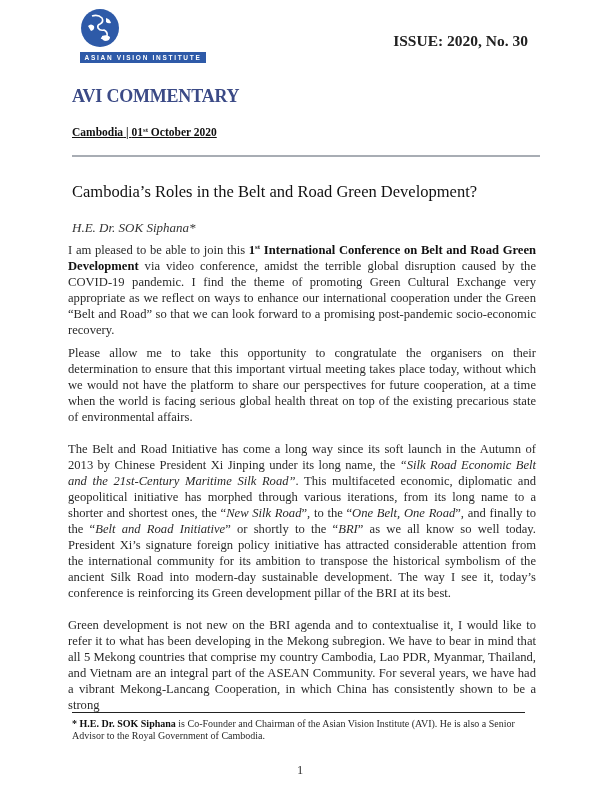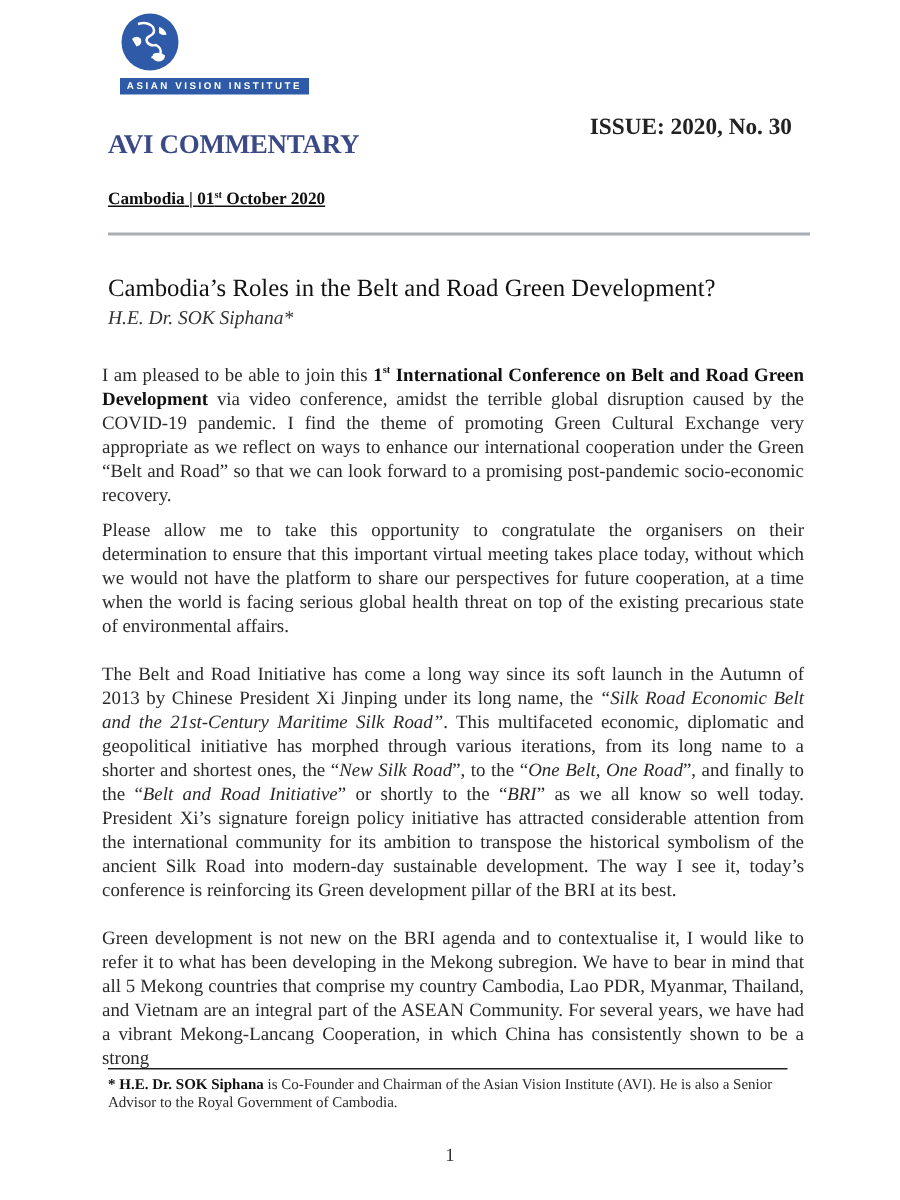--- a/index.html
+++ b/index.html
@@ -4,29 +4,29 @@
   <style>
     * { margin: 0; padding: 0; box-sizing: border-box; }
     html, body { width: 600px; height: 800px; background: #ffffff; overflow: hidden; }
     body { position: relative; font-family: "Liberation Serif", "DejaVu Serif", serif; color: #1f1f1f; }
 
     .logo { position: absolute; left: 80px; top: 8px; width: 128px; height: 56px; }
     .logo .globe { position: absolute; left: 0; top: 0; width: 40px; height: 40px; }
     .logo .letters { position: absolute; left: 38px; top: -6px; font-family: "Liberation Serif", serif; font-size: 44px; color: #2e5aa8; letter-spacing: 4px; line-height: 50px; }
     .logo .band { position: absolute; left: 0; top: 44px; width: 126px; height: 11px; background: #2e5aa8; color: #ffffff; font-family: "Liberation Sans", sans-serif; font-size: 6.5px; font-weight: bold; letter-spacing: 1.7px; line-height: 11px; text-align: center; }
 
-    .issue { position: absolute; right: 72px; top: 32px; font-size: 15.5px; font-weight: bold; color: #222; margin-top: 44px; }
+    .issue { position: absolute; right: 72px; top: 32px; font-size: 15.5px; font-weight: bold; color: #222; }
 
     .series-title { position: absolute; left: 72px; top: 86px; font-size: 18px; font-weight: bold; color: #3b4a86; letter-spacing: -0.2px; }
     .dateline { position: absolute; left: 72px; top: 126px; font-size: 11.5px; font-weight: bold; color: #111; text-decoration: underline; }
     .dateline sup { font-size: 7px; vertical-align: 4px; }
     .header-rule { position: absolute; left: 72px; top: 155px; width: 468px; height: 2px; background: #a8adb4; }
 
     .article-title { position: absolute; left: 72px; top: 182px; font-size: 16.5px; font-weight: normal; color: #111; }
-    .author { position: absolute; left: 72px; top: 204px; font-size: 13px; font-style: italic; color: #333; text-align: center; }
+    .author { position: absolute; left: 72px; top: 220px; font-size: 13px; font-style: italic; color: #333; text-align: center; }
 
     .body-text { position: absolute; left: 68px; width: 468px; font-size: 12.6px; line-height: 16px; text-align: justify; color: #2a2a2a; }
     .p1 { top: 239px; }
     .p2 { top: 345px; }
     .p3 { top: 441px; }
     .p4 { top: 617px; }
 
     .footnote-rule { position: absolute; left: 72px; top: 712px; width: 453px; height: 1px; background: #222; }
     .footnote { position: absolute; left: 72px; top: 718px; width: 470px; font-size: 10px; line-height: 12px; color: #2a2a2a; }
     .page-num { position: absolute; left: 0; width: 600px; top: 763px; text-align: center; font-size: 12.5px; color: #333; }

